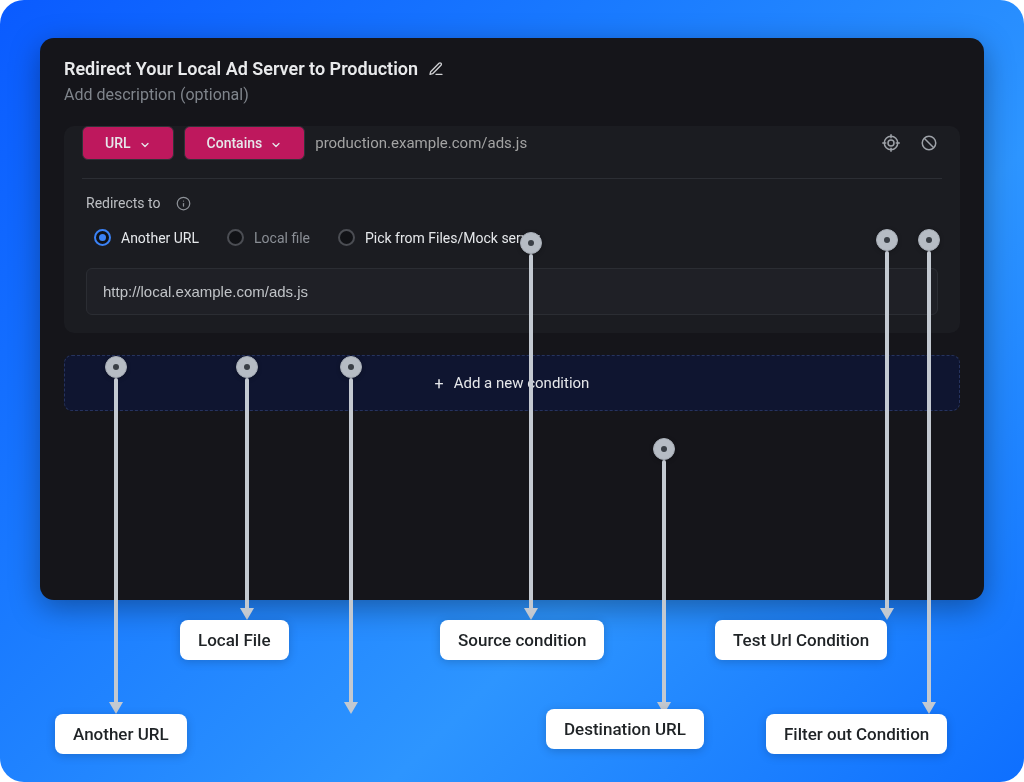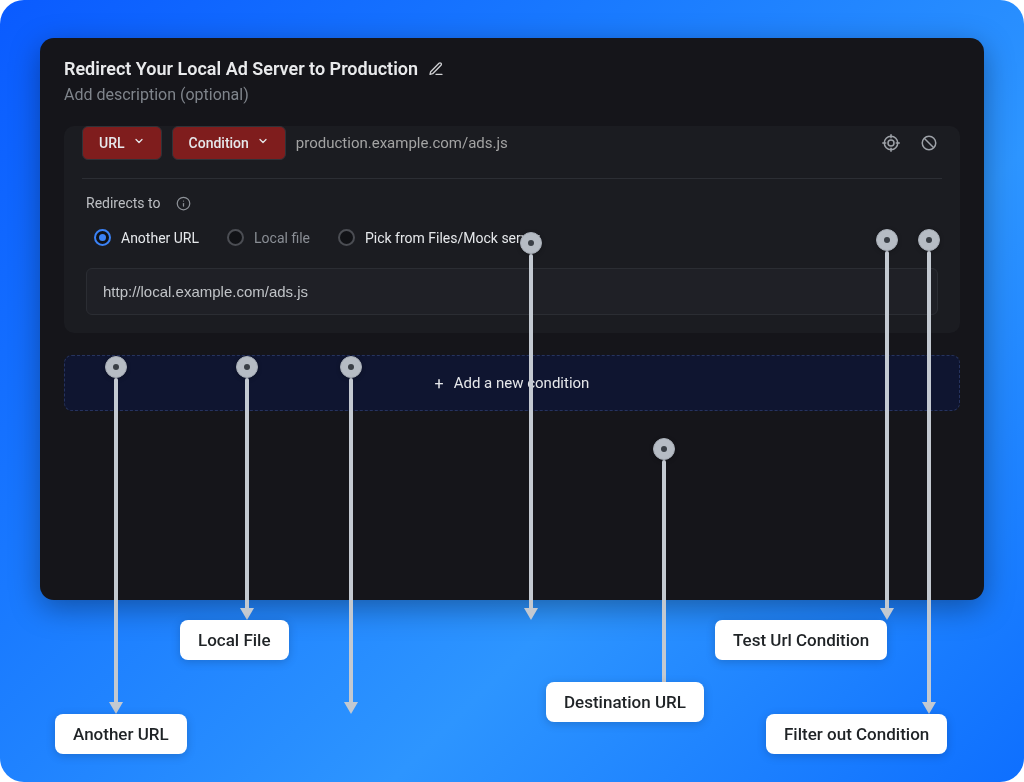--- a/index.html
+++ b/index.html
@@ -45,27 +45,27 @@
     border-bottom: 1px solid rgba(255,255,255,0);
   }
   .chev { color: #aeb2b7; cursor: pointer; padding: 4px; border-radius: 4px; }
   .condition-row {
     margin: 10px 18px 0 18px;
     display:flex; align-items:center; gap: 10px;
     padding-bottom: 18px;
     border-bottom: 1px solid #2c2e34;
   }
   .chip {
-    background: #7f1d1d;
+    background: #be185d;
     border: 1px solid #303238;
     color: #e6e8eb;
     font-size: 14px; font-weight: 500;
     border-radius: 6px;
-    padding: 8px 16px;
-    display:flex; align-items:flex-start; gap:8px;
+    padding: 8px 22px;
+    display:flex; align-items:flex-end; gap:8px;
     cursor: pointer;
   }
   .url-value { color: #a3a3a3; font-size: 15px; flex: 1; }
   .right-icons { display:flex; gap: 12px; color:#9ea2a8; }
   .icon-btn { cursor:pointer; padding:4px; border-radius:4px; display:flex; align-items:center; }
 
   .redirects-label {
     display:flex; align-items:center; gap:16px;
     color: #bdbfc3; font-size: 14px;
     margin: 16px 22px 0 22px;
@@ -161,21 +161,21 @@
     <div class="section">
 
       <div class="condition-row">
         <div class="chip">
           <span>URL</span>
           <svg width="12" height="12" viewBox="0 0 24 24" fill="none" stroke="currentColor" stroke-width="2.5" stroke-linecap="round" stroke-linejoin="round">
               <polyline points="6 9 12 15 18 9"></polyline>
             </svg>
         </div>
         <div class="chip">
-          <span>Condition</span>
+          <span>Contains</span>
           <svg width="12" height="12" viewBox="0 0 24 24" fill="none" stroke="currentColor" stroke-width="2.5" stroke-linecap="round" stroke-linejoin="round">
               <polyline points="6 9 12 15 18 9"></polyline>
             </svg>
         </div>
         <div class="url-value">production.example.com/ads.js</div>
         <div class="right-icons">
           <span class="icon-btn">
             <svg width="18" height="18" viewBox="0 0 24 24" fill="none" stroke="currentColor" stroke-width="2" stroke-linecap="round" stroke-linejoin="round">
                 <circle cx="12" cy="12" r="9"></circle>
                 <circle cx="12" cy="12" r="4"></circle>
@@ -259,18 +259,19 @@
   <div class="leader" style="left:662px; top:460px; height:244px;"></div>
   <div class="arrow" style="left:657px; top:702px;"></div>
 
   <div class="leader" style="left:885px; top:251px; height:359px;"></div>
   <div class="arrow" style="left:880px; top:608px;"></div>
 
   <div class="leader" style="left:927px; top:251px; height:453px;"></div>
   <div class="arrow" style="left:922px; top:702px;"></div>
 
   <div class="label-box" style="left:180px; top:620px;">Local File</div>
+  <div class="label-box" style="left:440px; top:620px;">Source condition</div>
   <div class="label-box" style="left:715px; top:620px;border-radius:7px;">Test Url Condition</div>
 
   <div class="label-box" style="left:55px;  top:714px;">Another URL</div>
-  <div class="label-box" style="left:546px; top:682px;">Destination URL</div>
+  <div class="label-box" style="left:546px; top:709px;">Destination URL</div>
   <div class="label-box" style="left:766px; top:714px;">Filter out Condition</div>
 </div>
 
 </body></html>

